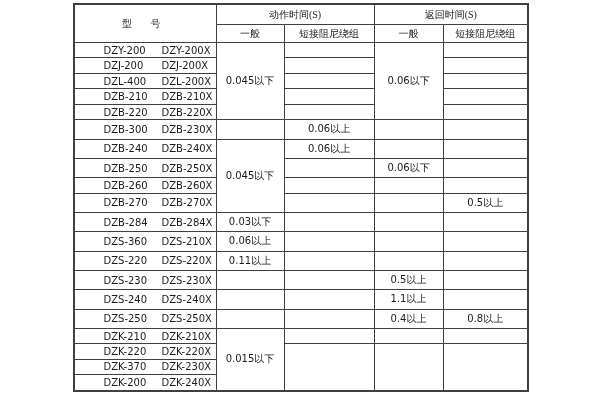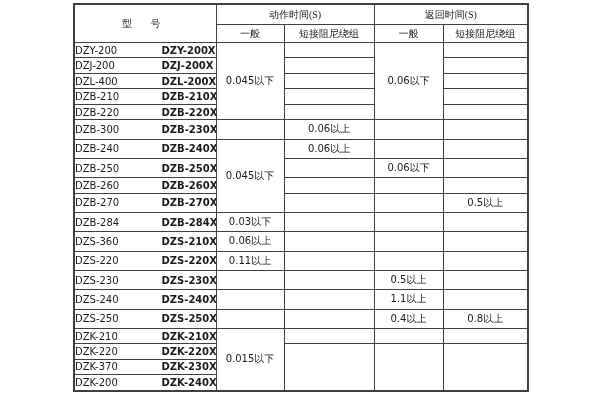--- a/index.html
+++ b/index.html
@@ -27,26 +27,26 @@
     text-align: center;
     vertical-align: middle;
     white-space: nowrap;
     overflow: hidden;
   }
   .spec-table thead tr.hrow1 th { height: 19px; font-family: Liberation Serif, serif; }
   .spec-table thead tr.hrow2 th { height: 17px; }
   .th-model { letter-spacing: 8px; }
   .model-pair {
     display: flex;
-    justify-content: space-between;
+    justify-content: flex-end;
     gap: 12px;
   }
   .model-pair span { text-align: left; }
   .model-pair .m-a { width: 46px; }
-  .model-pair .m-b { width: 54px; font-weight: bold; }
+  .model-pair .m-b { width: 54px; }
 </style>
 </head>
 <body>
 
 <table class="spec-table">
   <colgroup>
     <col style="width:142px">
     <col style="width:68px">
     <col style="width:90px">
     <col style="width:69px">

